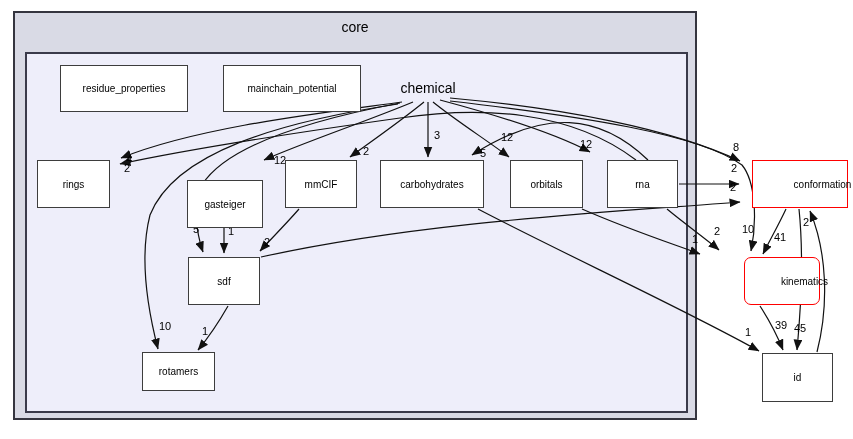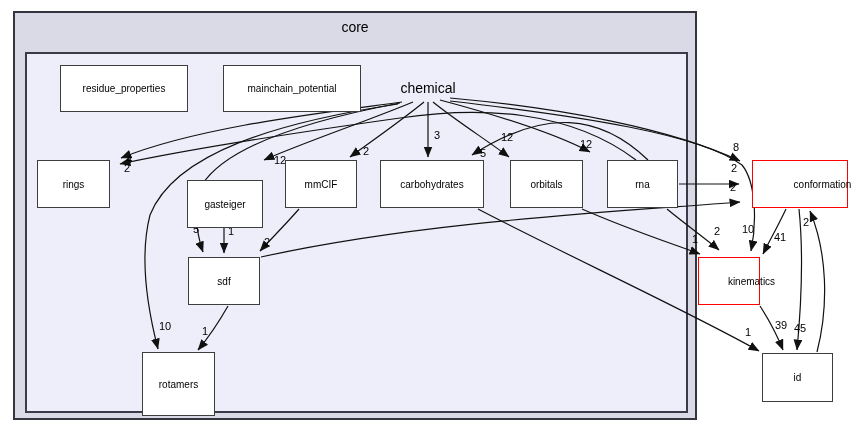--- a/index.html
+++ b/index.html
@@ -94,18 +94,18 @@
   <div id="nodes">
       <div class="node" style="left: 60px; top: 65px; width: 128px; height: 47px;">residue_properties</div>
       <div class="node" style="left: 223px; top: 65px; width: 138px; height: 47px;">mainchain_potential</div>
       <div class="node" style="left: 37px; top: 160px; width: 73px; height: 48px;">rings</div>
       <div class="node" style="left: 187px; top: 160px; width: 76px; height: 48px; margin-top: 20px;">gasteiger</div>
       <div class="node" style="left: 285px; top: 160px; width: 72px; height: 48px;">mmCIF</div>
       <div class="node" style="left: 380px; top: 160px; width: 104px; height: 48px;">carbohydrates</div>
       <div class="node" style="left: 510px; top: 160px; width: 73px; height: 48px;">orbitals</div>
       <div class="node" style="left: 607px; top: 160px; width: 71px; height: 48px;">rna</div>
       <div class="node" style="left: 188px; top: 257px; width: 72px; height: 48px;">sdf</div>
-      <div class="node" style="left: 142px; top: 352px; width: 73px; height: 64px;">rotamers</div>
+      <div class="node" style="left: 142px; top: 352px; width: 73px; height: 39px;">rotamers</div>
       <div class="node external" style="left: 752px; top: 160px; width: 96px; height: 48px;">conformation</div>
-      <div class="node external" style="left: 698px; top: 257px; width: 62px; height: 48px;">kinematics</div>
+      <div class="node external" style="left: 744px; top: 257px; width: 76px; height: 48px; border-radius: 7px;">kinematics</div>
       <div class="node" style="left: 762px; top: 353px; width: 71px; height: 49px;">id</div>
     </div>
 </div>
 
 </body></html>

